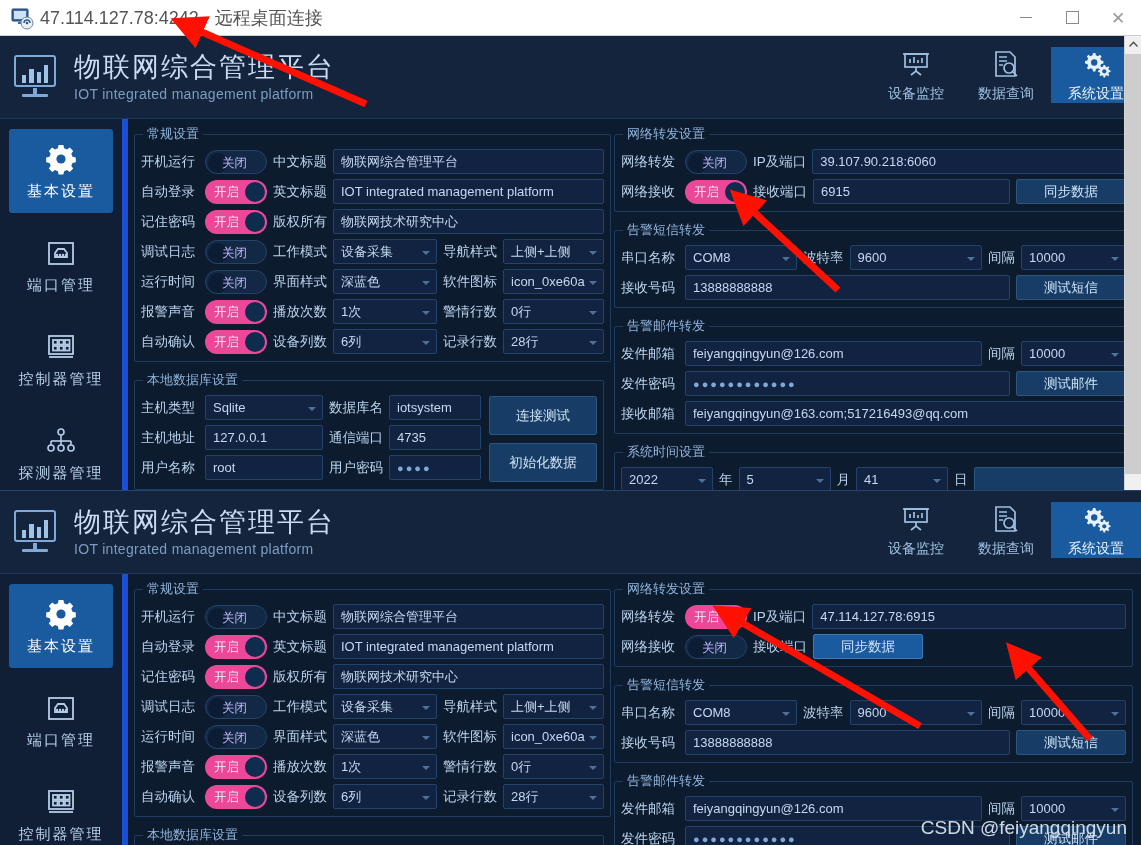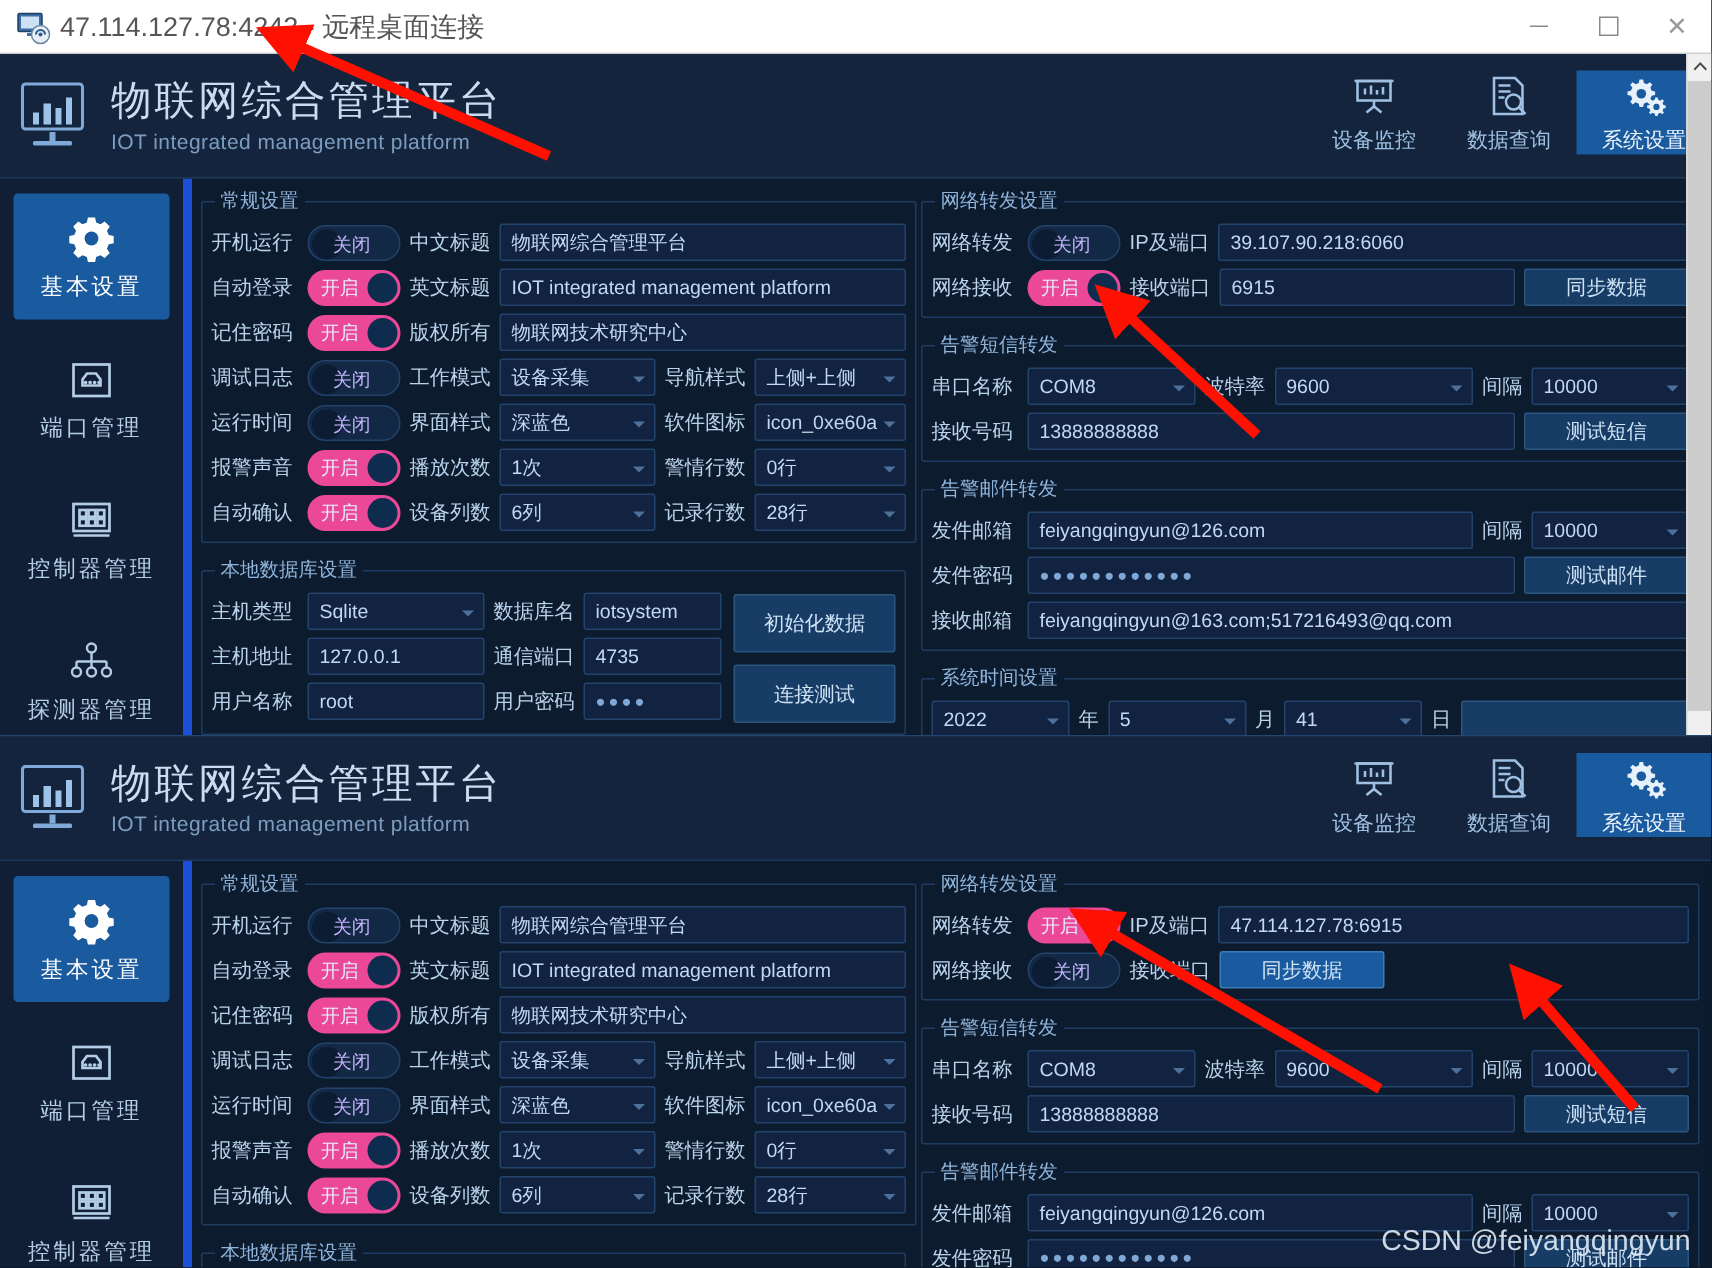--- a/index.html
+++ b/index.html
@@ -402,22 +402,22 @@
                 <div class="field" style="flex:1">4735</div>
               </div>
               <div class="row">
                 <div class="lbl" style="width:58px">用户名称</div>
                 <div class="field" style="width:118px">root</div>
                 <div class="lbl">用户密码</div>
                 <div class="field dots" style="flex:1">●●●●</div>
               </div>
             </div>
             <div style="width:108px;display:flex;flex-direction:column;gap:8px;padding-top:3px;">
+              <div class="btn" style="height:39px">连接测试</div>
               <div class="btn" style="height:39px">初始化数据</div>
-              <div class="btn" style="height:39px">连接测试</div>
             </div>
           </div>
         </fieldset>
       </div>
 
       <div class="col right">
 
         <fieldset class="group">
           <legend>网络转发设置</legend>
           <div class="row">

